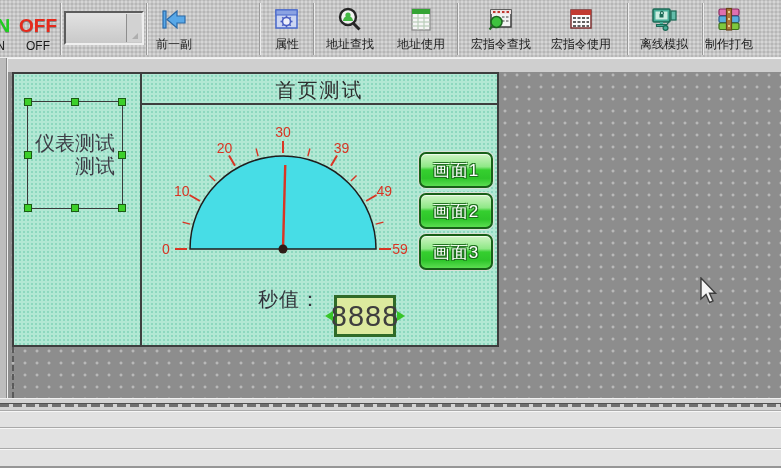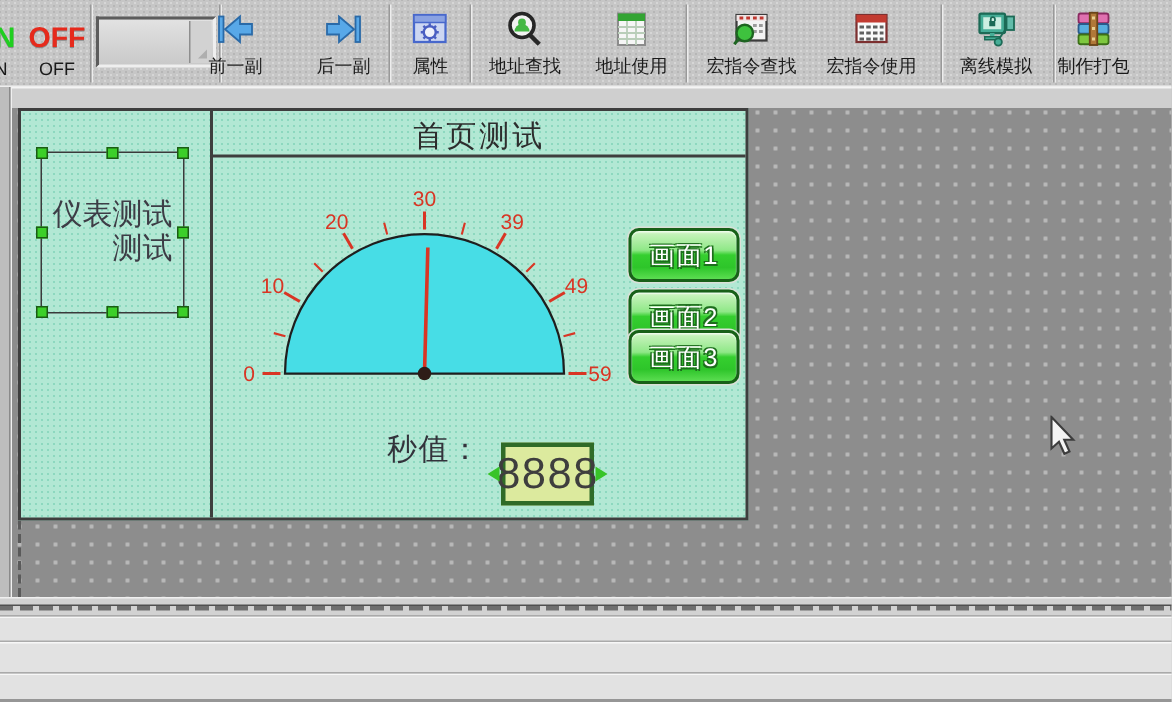--- a/index.html
+++ b/index.html
@@ -107,39 +107,30 @@
 
     <div class="combo">
       <span></span>
       <div class="combo-btn">
         <div class="combo-mark"></div>
       </div>
     </div>
 
     <div class="tsep" style="left:146px;"></div>
 
-    <div class="titem" style="left:122px;width:70px;">
+    <div class="titem" style="left:139px;width:70px;">
       <div class="ticon">
         <svg width="28" height="28" viewBox="0 0 28 28">
           <rect x="3" y="5" width="3" height="17" fill="#58a8e8" stroke="#2a6aa8" stroke-width="1.2"></rect>
           <polygon points="7,13.5 17,5 17,10 25,10 25,17 17,17 17,22" fill="#58a8e8" stroke="#2a6aa8" stroke-width="1.2"></polygon>
         </svg>
       </div>
       <div class="lbl">前一副</div>
     </div>
 
-    <div class="titem" style="left:194px;width:70px;">
-      <div class="ticon">
-        <svg width="28" height="28" viewBox="0 0 28 28">
-          <rect x="22" y="5" width="3" height="17" fill="#58a8e8" stroke="#2a6aa8" stroke-width="1.2"></rect>
-          <polygon points="21,13.5 11,5 11,10 3,10 3,17 11,17 11,22" fill="#58a8e8" stroke="#2a6aa8" stroke-width="1.2"></polygon>
-        </svg>
-      </div>
-      <div class="lbl">后一副</div>
-    </div>
 
     <div class="tsep" style="left:259px;"></div>
 
     <div class="titem" style="left:257px;width:60px;">
       <div class="ticon">
         <svg width="28" height="28" viewBox="0 0 28 28">
           <rect x="3" y="4" width="21" height="18" fill="#ccd6f2" stroke="#4868cc" stroke-width="1.5"></rect>
           <rect x="3" y="4" width="21" height="5" fill="#8aa2e2" stroke="#4868cc" stroke-width="1"></rect>
           <circle cx="13.5" cy="15.5" r="4" fill="#eef0fa" stroke="#4a5ec2" stroke-width="1.6"></circle>
           <g stroke="#4a5ec2" stroke-width="1.6">
@@ -321,21 +312,21 @@
             <text x="234.32497224277932" y="83.5" text-anchor="middle" font-size="14" fill="#d93524">49</text>
             <line x1="225.72887932375056" y1="112.15337167015801" x2="233.4562859340631" y2="110.08281930933785" stroke="#d93524" stroke-width="1.4"></line>
             <line x1="229" y1="137" x2="241" y2="137" stroke="#d93524" stroke-width="2"></line>
             <text x="250" y="142" text-anchor="middle" font-size="14" fill="#d93524">59</text>
             <line x1="133" y1="137" x2="135.23612380077307" y2="53.02976866562997" stroke="#d93524" stroke-width="2.4"></line>
             <circle cx="133" cy="137" r="4.5" fill="#2e1d18"></circle>
           </svg></div>
 
       <div class="scr-btn" style="top:78px;">画面1</div>
       <div class="scr-btn" style="top:119px;">画面2</div>
-      <div class="scr-btn" style="top:146px;">画面3</div>
+      <div class="scr-btn" style="top:160px;">画面3</div>
 
       <div class="sec-label">秒值：</div>
       <div class="value-box">8888</div>
       <div class="tri tri-l"></div>
       <div class="tri tri-r"></div>
     </div>
   </div>
 
   <div class="hscroll">
     <div class="dashes"></div>

